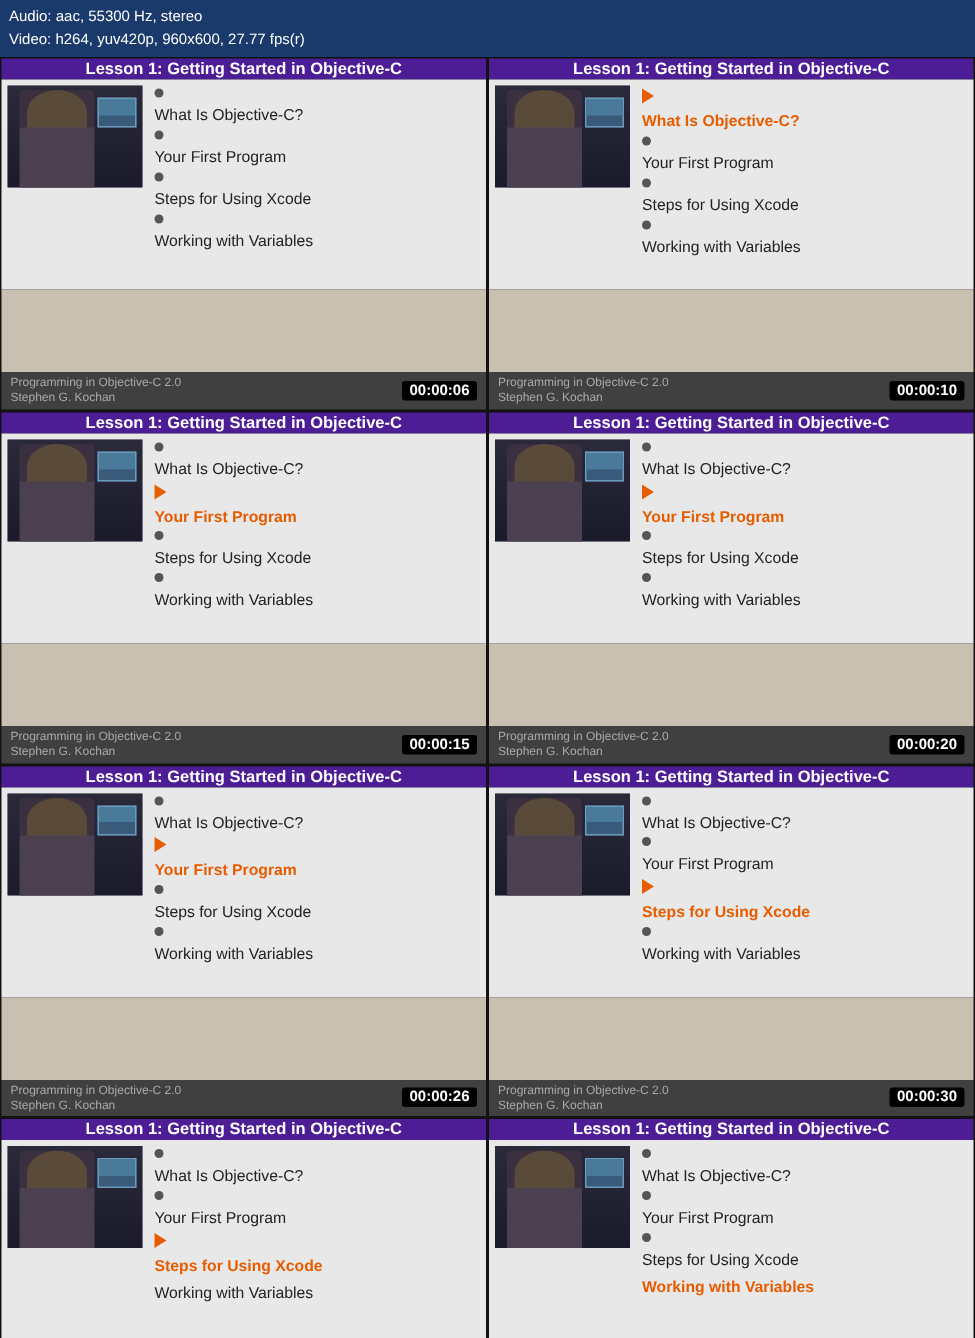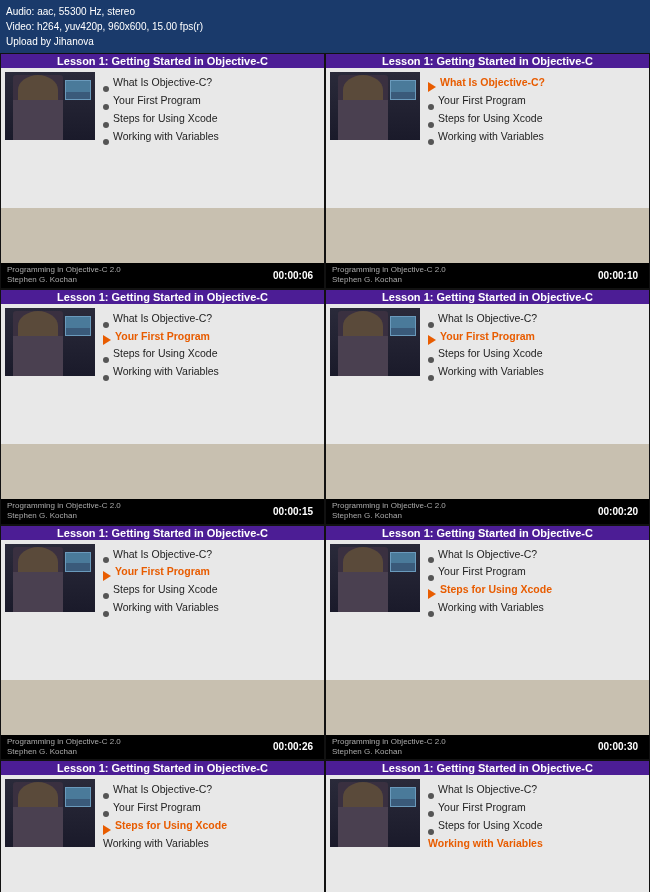--- a/index.html
+++ b/index.html
@@ -64,22 +64,23 @@
 
     .bullet-list {
       font-size: 10.5px;
       line-height: 1.7;
       color: #222;
       padding-top: 2px;
     }
 
     .bullet-list .item {
       display: flex;
-      align-items: flex-end;
+      align-items: flex-start;
       gap: 4px;
+      flex-direction: column;
     }
 
     .bullet-list .item.active {
       color: #e85c00;
       font-weight: bold;
     }
 
     .bullet-dot {
       width: 6px;
       height: 6px;
@@ -92,21 +93,21 @@
       width: 0;
       height: 0;
       border-top: 5px solid transparent;
       border-bottom: 5px solid transparent;
       border-left: 8px solid #e85c00;
       background: none;
       border-radius: 0;
     }
 
     .cell-footer {
-      background: #000000;
+      background: #404040;
       display: flex;
       justify-content: space-between;
       align-items: center;
       padding: 2px 6px;
       font-size: 9px;
       color: #ccc;
     }
 
     .footer-text {
       font-size: 8px;
@@ -127,22 +128,21 @@
       background: #e8e8e8;
       height: 50px;
     }
   </style>
 </head>
 <body>
 
 <div>
   <div class="title-bar">
     <div>Audio: aac, 55300 Hz, stereo</div>
-    <div>Video: h264, yuv420p, 960x600, 15.00 fps(r)</div>
-    <div>Upload by Jihanova</div>
+    <div>Video: h264, yuv420p, 960x600, 27.77 fps(r)</div>
   </div>
 </div>
 
 <div class="grid-container" id="grid">
 <div class="cell">
       <div class="cell-header">Lesson 1: Getting Started in Objective-C</div>
       <div class="cell-content">
         <div class="thumbnail">
     <div style="width:100%;height:100%;background:linear-gradient(to bottom,#2a2a3a,#1a1a2a);position:relative;">
       <div style="position:absolute;bottom:0;left:8px;width:50px;height:65px;background:#3a3040;border-radius:3px 3px 0 0;overflow:hidden;">

